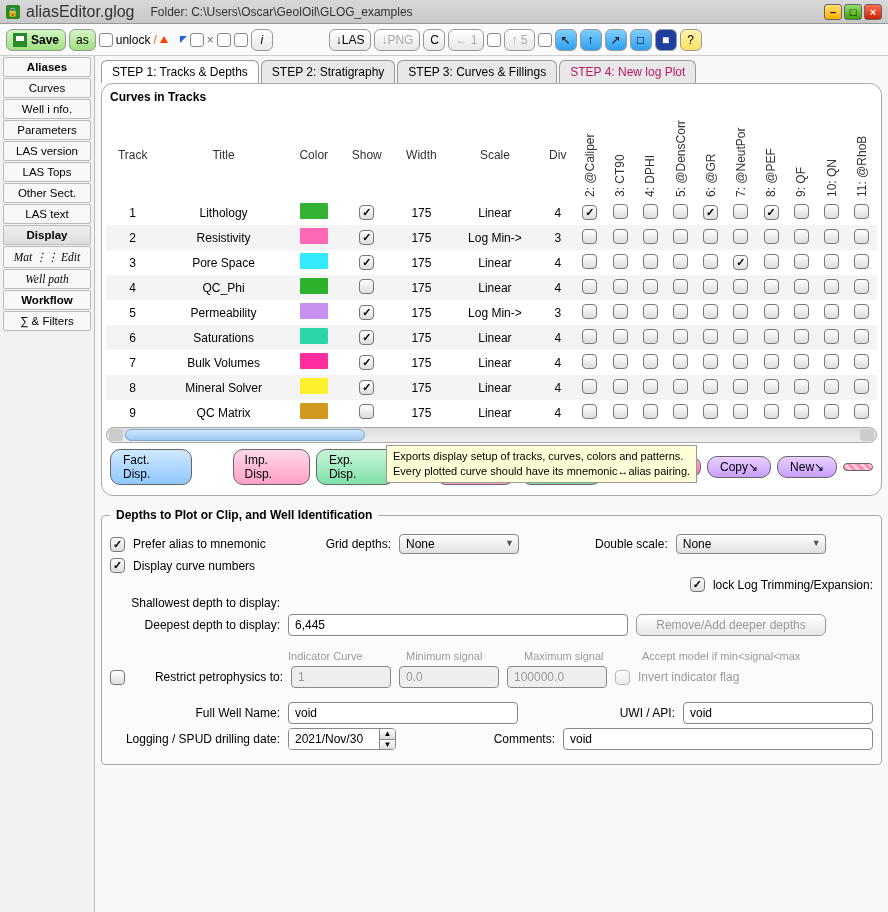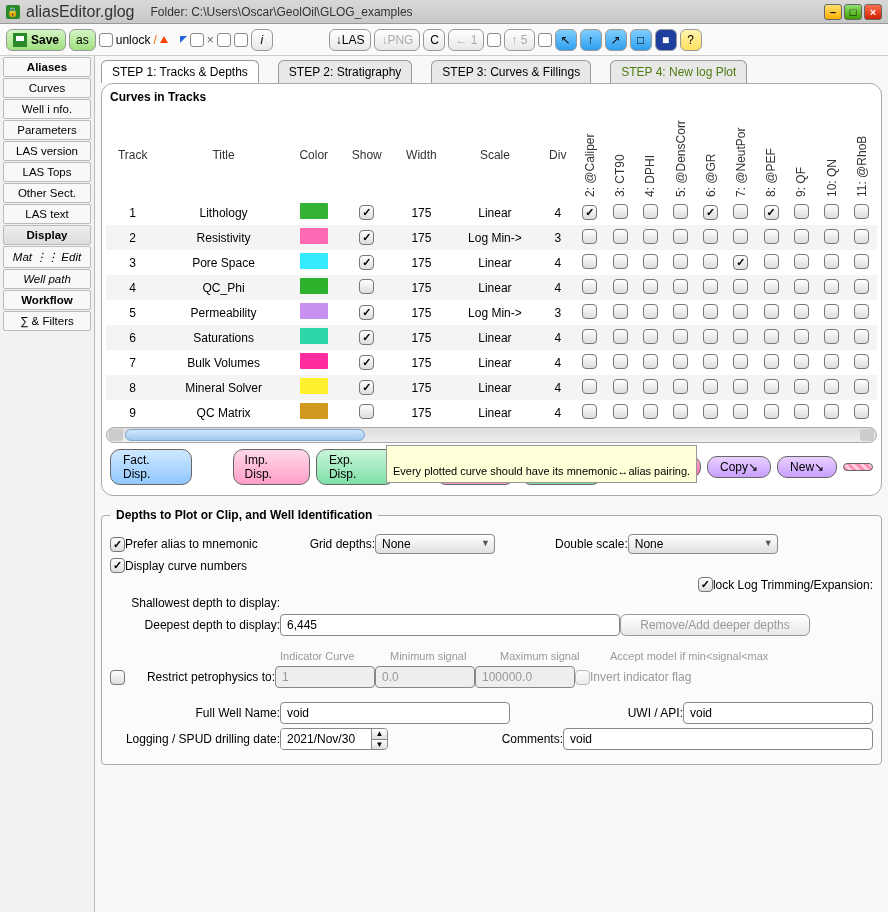--- a/index.html
+++ b/index.html
@@ -21,27 +21,27 @@
 .btn.blue { background: linear-gradient(#7fcfff,#2f9fef); }
 .btn.blue-darker { background: #1f3f9f; color:#fff;}
 .btn.yellow { background: linear-gradient(#fff5b0,#ffe060); }
 .ck { width: 14px; height: 14px; border: 1px solid #888; border-radius: 3px; background: #fff; display:inline-block;}
 .tiny-tri-red { width: 0; height: 0; border-left: 4px solid transparent; border-right: 4px solid transparent; border-bottom: 7px solid #ff4400; display:inline-block;}
 .tiny-tri-blue { width: 0; height: 0; border-left: 7px solid #2266dd; border-bottom: 7px solid transparent; display:inline-block;}
 .main { display: flex; height: calc(912px - 24px - 32px); }
 .sidebar { width: 95px; background: #f2f2f2; border-right: 1px solid #bbb; }
 .sidebar .item { border: 1px solid #bbb; margin: 1px 3px; padding: 3px 4px; text-align: center; border-radius: 2px; background: #f8f8f8; cursor: pointer; font-size:11.5px;}
 .sidebar .item.bold { font-weight: bold; }
-.sidebar .item.ital { font-style: italic; }
+.sidebar .item.ital { font-style: italic; font-family: Liberation Serif, serif; }
 .sidebar .item.active { background: linear-gradient(#eee,#ddd); font-weight:bold;}
 .content { flex: 1; background: #f8f8f8; overflow: hidden; display:flex; flex-direction:column; }
-.tabs { display: flex; padding: 4px 0 0 6px; gap: 19px; }
+.tabs { display: flex; padding: 4px 0 0 6px; gap: 2px; }
 .tab { border: 1px solid #999; border-bottom: none; border-radius: 6px 6px 0 0; padding: 4px 10px; background: #e8e8e8; cursor:pointer; font-size:12px;}
 .tab.active { background: #fff; font-weight: normal; }
-.tab.disabled { color: #4d7c0f; text-align: center; }
+.tab.disabled { color: #be185d; text-align: center; }
 .panel { border: 1px solid #aaa; margin: 0 6px 6px 6px; background: #fff; border-radius: 3px; padding: 4px; }
 .panel-title { font-weight: bold; padding: 2px 4px 6px 4px; }
 .table-wrap { overflow: auto; max-height: 400px; }
 table.tracks { border-collapse: collapse; width: 100%; font-size: 12px; }
 table.tracks th { text-align: center; font-weight: normal; padding: 3px 2px; color: #333; }
 table.tracks th.rot { height: 90px; vertical-align: bottom; }
 table.tracks th.rot > div { transform: rotate(-90deg); white-space: nowrap; width: 14px; margin: 0 auto; }
 table.tracks td { text-align: center; padding: 3px 2px; }
 table.tracks tr.alt { background: #f4f4f4; }
 .color-sw { width: 28px; height: 16px; display: inline-block; border-radius: 1px; }
@@ -54,21 +54,21 @@
 .pill { border: 1px solid #666; border-radius: 10px; padding: 3px 12px; font-size: 12px; cursor:pointer; background: linear-gradient(#fff,#e8e8e8);}
 .pill.blue { background: linear-gradient(#cfe8ff,#8fc8ff); }
 .pill.pink { background: linear-gradient(#ffd8e8,#ff9fc8); padding-left: 11px; }
 .pill.green { background: linear-gradient(#c8f5d8,#7fe0a8); }
 .pill.magenta { background: linear-gradient(#ffb8d8,#ff5fa8); }
 .pill.purple { background: linear-gradient(#e8d0ff,#c89fff); }
 .pill.hatch { background: repeating-linear-gradient(45deg,#ff8fb0,#ff8fb0 3px,#ffcfe0 3px,#ffcfe0 6px); width:30px;}
 .tooltip { position: absolute; left: 280px; top: 2px; background: #ffffd8; border: 1px solid #999; padding: 3px 6px; font-size: 11px; line-height: 1.35; z-index: 10; white-space: nowrap;}
 .fieldset { border: 1px solid #aaa; margin: 6px; border-radius: 4px; padding: 8px 8px 10px 8px; background:#fbfbfb;}
 .fieldset legend { padding: 0 6px; font-weight: bold; font-size:12px;}
-.row { display: flex; align-items: center; margin: 4px 0; }
+.row { display: flex; align-items: center; gap: 8px; margin: 4px 0; }
 .row label { text-align: right; }
 .inpt { border: 1px solid #888; border-radius: 4px; padding: 3px 6px; font-size: 12px; background:#fff;}
 .inpt.dis { background: #eee; color: #999; }
 .selct { border: 1px solid #888; border-radius: 4px; padding: 2px 18px 2px 6px; background: linear-gradient(#fff,#e0e0e0); position:relative; display:inline-block;}
 .selct::after { content: "▼"; position:absolute; right:4px; top:3px; font-size:9px; color:#555;}
 .save-icon { width:14px; height:14px; background:#2a8a2a; display:inline-block; margin-right:4px; position:relative;}
 .save-icon::after{content:"";position:absolute;left:3px;top:3px;width:8px;height:5px;background:#fff;}
 .spinner { display:inline-flex; border:1px solid #888; border-radius:4px; overflow:hidden;}
 .spinner input { border:none; padding:3px 6px; width:90px; font-size:12px;}
 .spinner .spn { width:16px; display:flex; flex-direction:column;}
@@ -377,21 +377,21 @@
         <span style="width:30px;"></span>
         <div class="pill pink">Imp. Track</div>
         <div class="pill green">Exp. Track</div>
         <span style="width:30px;"></span>
         <div class="pill magenta" style="padding:3px 9px;">↑</div>
         <div class="pill magenta" style="padding:3px 9px;">↓</div>
         <div class="pill purple">Copy↘</div>
         <div class="pill purple">New↘</div>
         <div class="pill hatch"></div>
         <div class="tooltip">
-          <br><span>Every plotted curve should have its mnemonic↔alias pairing.</span>
+          <span>Exports display setup of tracks, curves, colors and patterns.</span><br><span>Every plotted curve should have its mnemonic↔alias pairing.</span>
         </div>
       </div>
     </div>
 
     <fieldset class="fieldset">
       <legend>Depths to Plot or Clip, and Well Identification</legend>
       <div class="row">
         <span class="chk on"></span>
         <span style="width:180px;">Prefer alias to mnemonic</span>
         <span style="width:70px;text-align:right;">Grid depths:</span>

